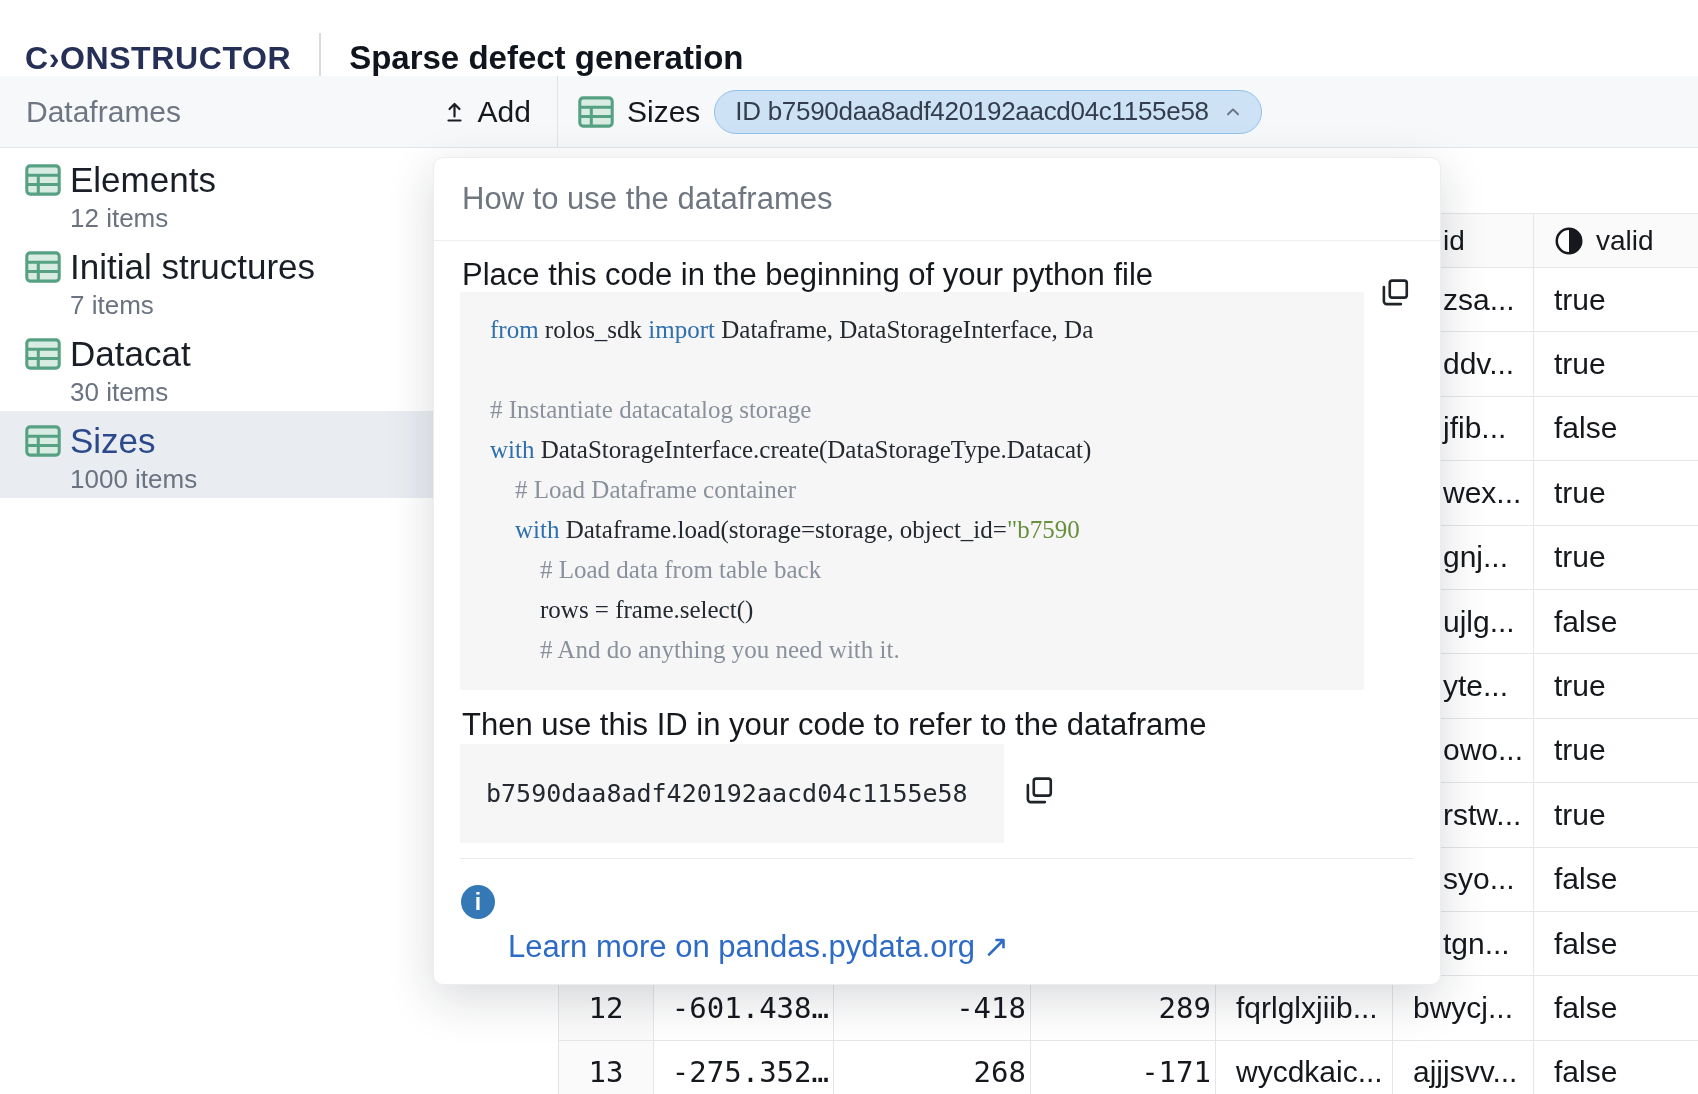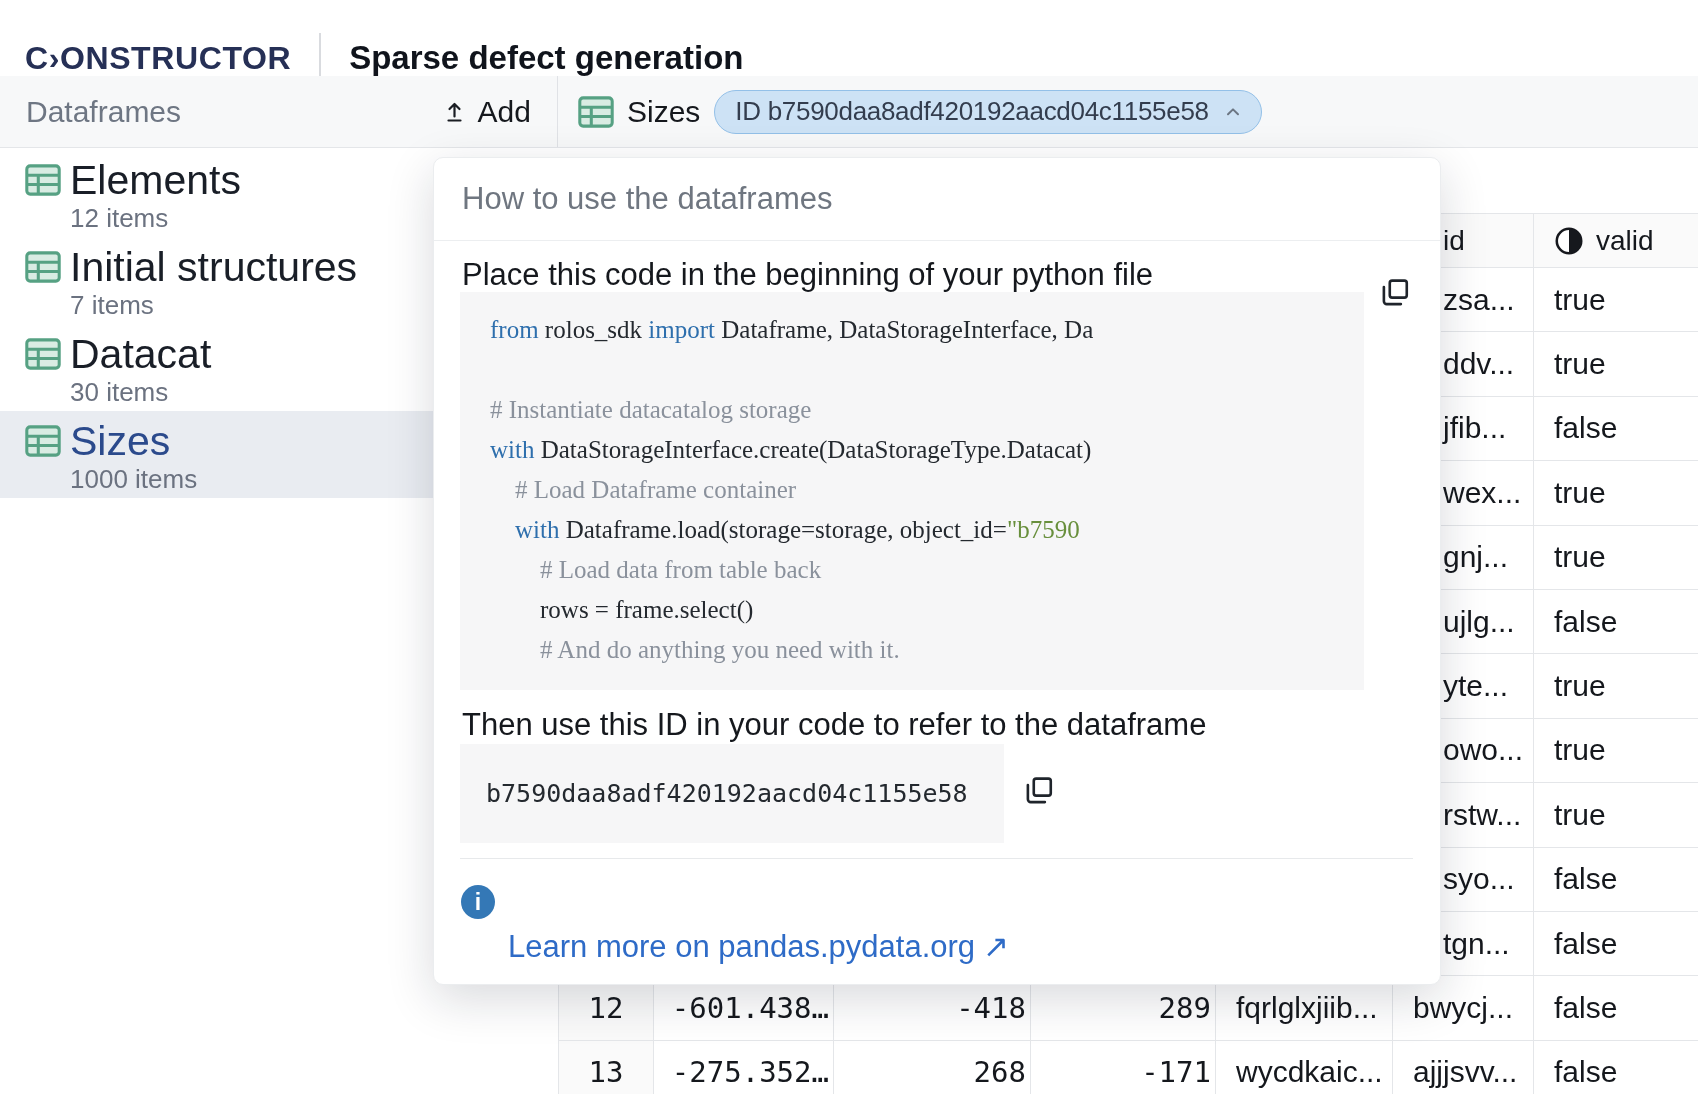--- a/index.html
+++ b/index.html
@@ -30,21 +30,21 @@
     background:var(--badge-bg,#cde2f5); border:1.5px solid var(--badge-border,#93c0e8);
     border-radius:22px; padding:0 16px 0 20px; cursor:pointer; }
   .badge-text { font-size:26px; color:var(--badge-text,#333d4e); letter-spacing:-.3px; white-space:nowrap; }
 
   
   .sidebar { position:absolute; left:0; top:148px; width:558px; bottom:0; background:#fff; }
   .sb-list { position:absolute; left:0; top:2px; width:100%; }
   .sb-item { height:87px; padding:10px 0 0 25px; cursor:pointer; }
   .sb-item.selected { background:var(--sidebar-selected-bg,#e9ecf1); }
   .sb-row { display:flex; align-items:center; gap:9px; height:40px; }
-  .sb-name { font-size:41px; color:#191e27; }
+  .sb-name { font-size:35px; color:#191e27; }
   .sb-item.selected .sb-name { color:var(--selected-blue,#2b4a8c); }
   .sb-count { font-size:26px; color:#6b7280; margin:3px 0 0 45px; }
 
   
   .table { position:absolute; left:558px; top:213px; right:0; bottom:0;
     border-top:1px solid var(--border-gray,#e4e6e9); border-left:1px solid var(--border-gray,#e4e6e9); }
   .grid-row { display:grid; grid-template-columns:95px 180px 197px 185px 177px 141px 1fr;
     border-bottom:1px solid var(--border-gray,#e4e6e9); }
   .th-row { height:54px; background:var(--header-row-bg,#fafafa); }
   .th { display:flex; align-items:center; border-right:1px solid var(--border-gray,#e4e6e9);

